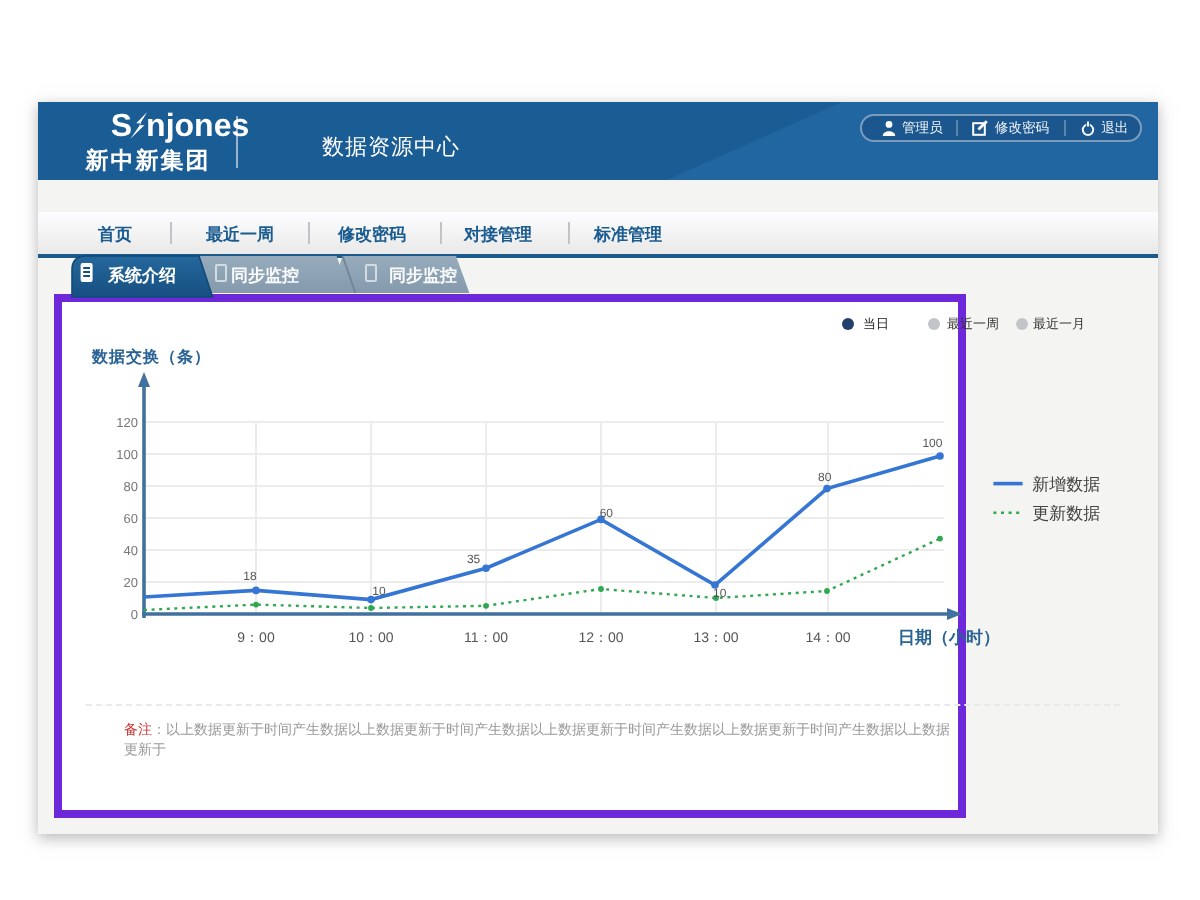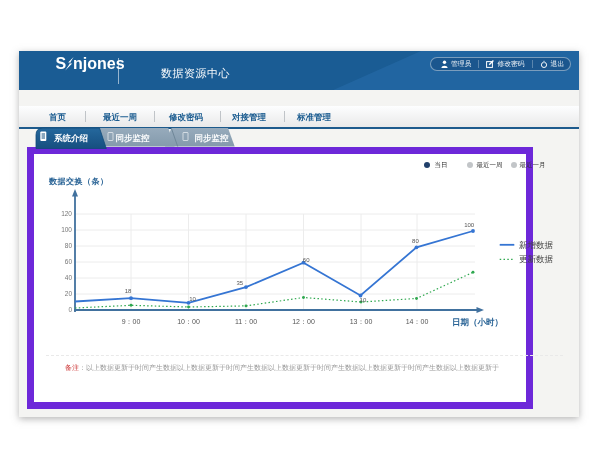--- a/index.html
+++ b/index.html
@@ -11,41 +11,42 @@
 .logoC { position:absolute; left:10px; top:21.5px; width:90px; color:#fff; font-weight:bold; font-size:11.5px; letter-spacing:1px; text-align:center; }
 .vsep { position:absolute; left:99px; top:7px; width:1px; height:26px; background:rgba(255,255,255,.55); }
 .title { position:absolute; left:110px; top:15px; color:#fff; font-size:11px; letter-spacing:.5px;margin-left:32px; }
 .pill { position:absolute; left:411px; top:6px; width:141px; height:14px; border:1px solid rgba(255,255,255,.42); border-radius:7px; background:rgba(0,20,55,.18); display:flex; align-items:center; color:rgba(255,255,255,.93); font-size:6.8px; }
 .pill span.t { margin-left:3px; }
 .pill .sep { width:1px; height:8px; background:rgba(255,255,255,.28); margin:0 7px; }
 .pill svg { display:block; }
 .nav { position:absolute; left:0; top:39px; width:560px; height:22.5px; background:linear-gradient(#fdfeff,#e9e9e9); border-bottom:2px solid #1d5a8c;margin-top:16px; }
 .nav span.it { position:absolute; top:6px; font-size:8.5px; font-weight:bold; color:#1b5c90; }
 .nav span.ns { position:absolute; top:5px; width:1px; height:11px; background:#c0c4c8; }
-.panel { position:absolute; left:8px; top:95.5px; width:506px; height:262.5px; background:#ffffff; border:7px solid #6d28d9; }
+.panel { position:absolute; left:8px; top:95.5px; width:456px; height:262.5px; background:#ffffff; border:4px solid #6d28d9; }
 .tabs { position:absolute; left:8px; top:76px; width:544px; height:22px; z-index:3; }
 .ctitle { position:absolute; left:15px; top:22px; font-size:8px; font-weight:bold; color:#2a6496; letter-spacing:.5px; }
 .radios { position:absolute; left:0; top:7px; width:541px; height:10px; font-size:6.5px; color:#333; }
 .radios i { position:absolute; top:1px; width:6px; height:6px; border-radius:50%; }
 .radios i.on { background:#21406b; }
 .radios i.off { background:#c2c5c8; }
 .radios b { position:absolute; top:0; font-weight:normal; }
 .chart { position:absolute; left:0; top:0; }
 .ndiv { position:absolute; left:12px; top:201px; width:517px; border-top:1px dashed #e9e9e9; }
 .note { position:absolute; left:31px; top:209px; font-size:7px; color:#999; }
 .note em { font-style:normal; color:#cc3333; }
 </style>
 </head>
 <body>
 <div class="card">
   <div class="hdr">
     <div class="sheen"></div>
     <div class="logoS">S<svg width="9" height="14" viewBox="0 0 9 14" style="margin:0 -1px -2px -1px">
           <path d="M8.6 0 L3.1 5.6 L5.6 5.6 L0.2 13.4 L7.2 6.6 L4.6 6.6 Z" fill="#fff"></path>
         </svg>njones</div>
+    <div class="logoC">新中新集团</div>
     <div class="vsep"></div>
     <div class="title">数据资源中心</div>
     <div class="pill">
       <span style="width:10px"></span>
       <svg width="7" height="8" viewBox="0 0 7 8">
           <circle cx="3.5" cy="2.2" r="1.7" fill="#fff"></circle>
           <path d="M0.4 8 C0.4 4.9 6.6 4.9 6.6 8 Z" fill="#fff"></path>
         </svg>
       <span class="t">管理员</span>
       <span class="sep"></span>

